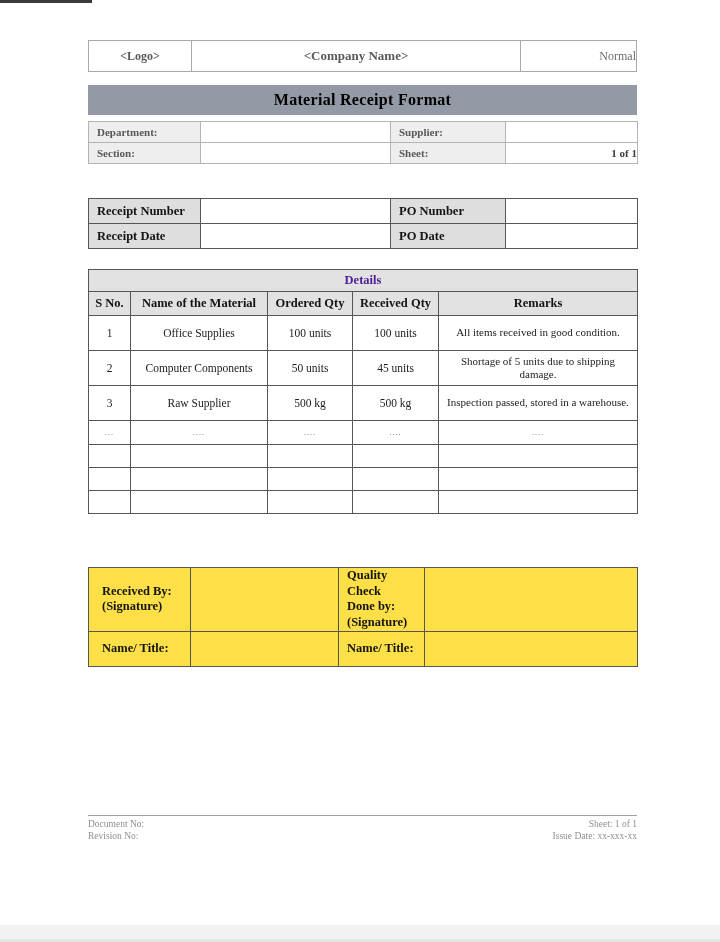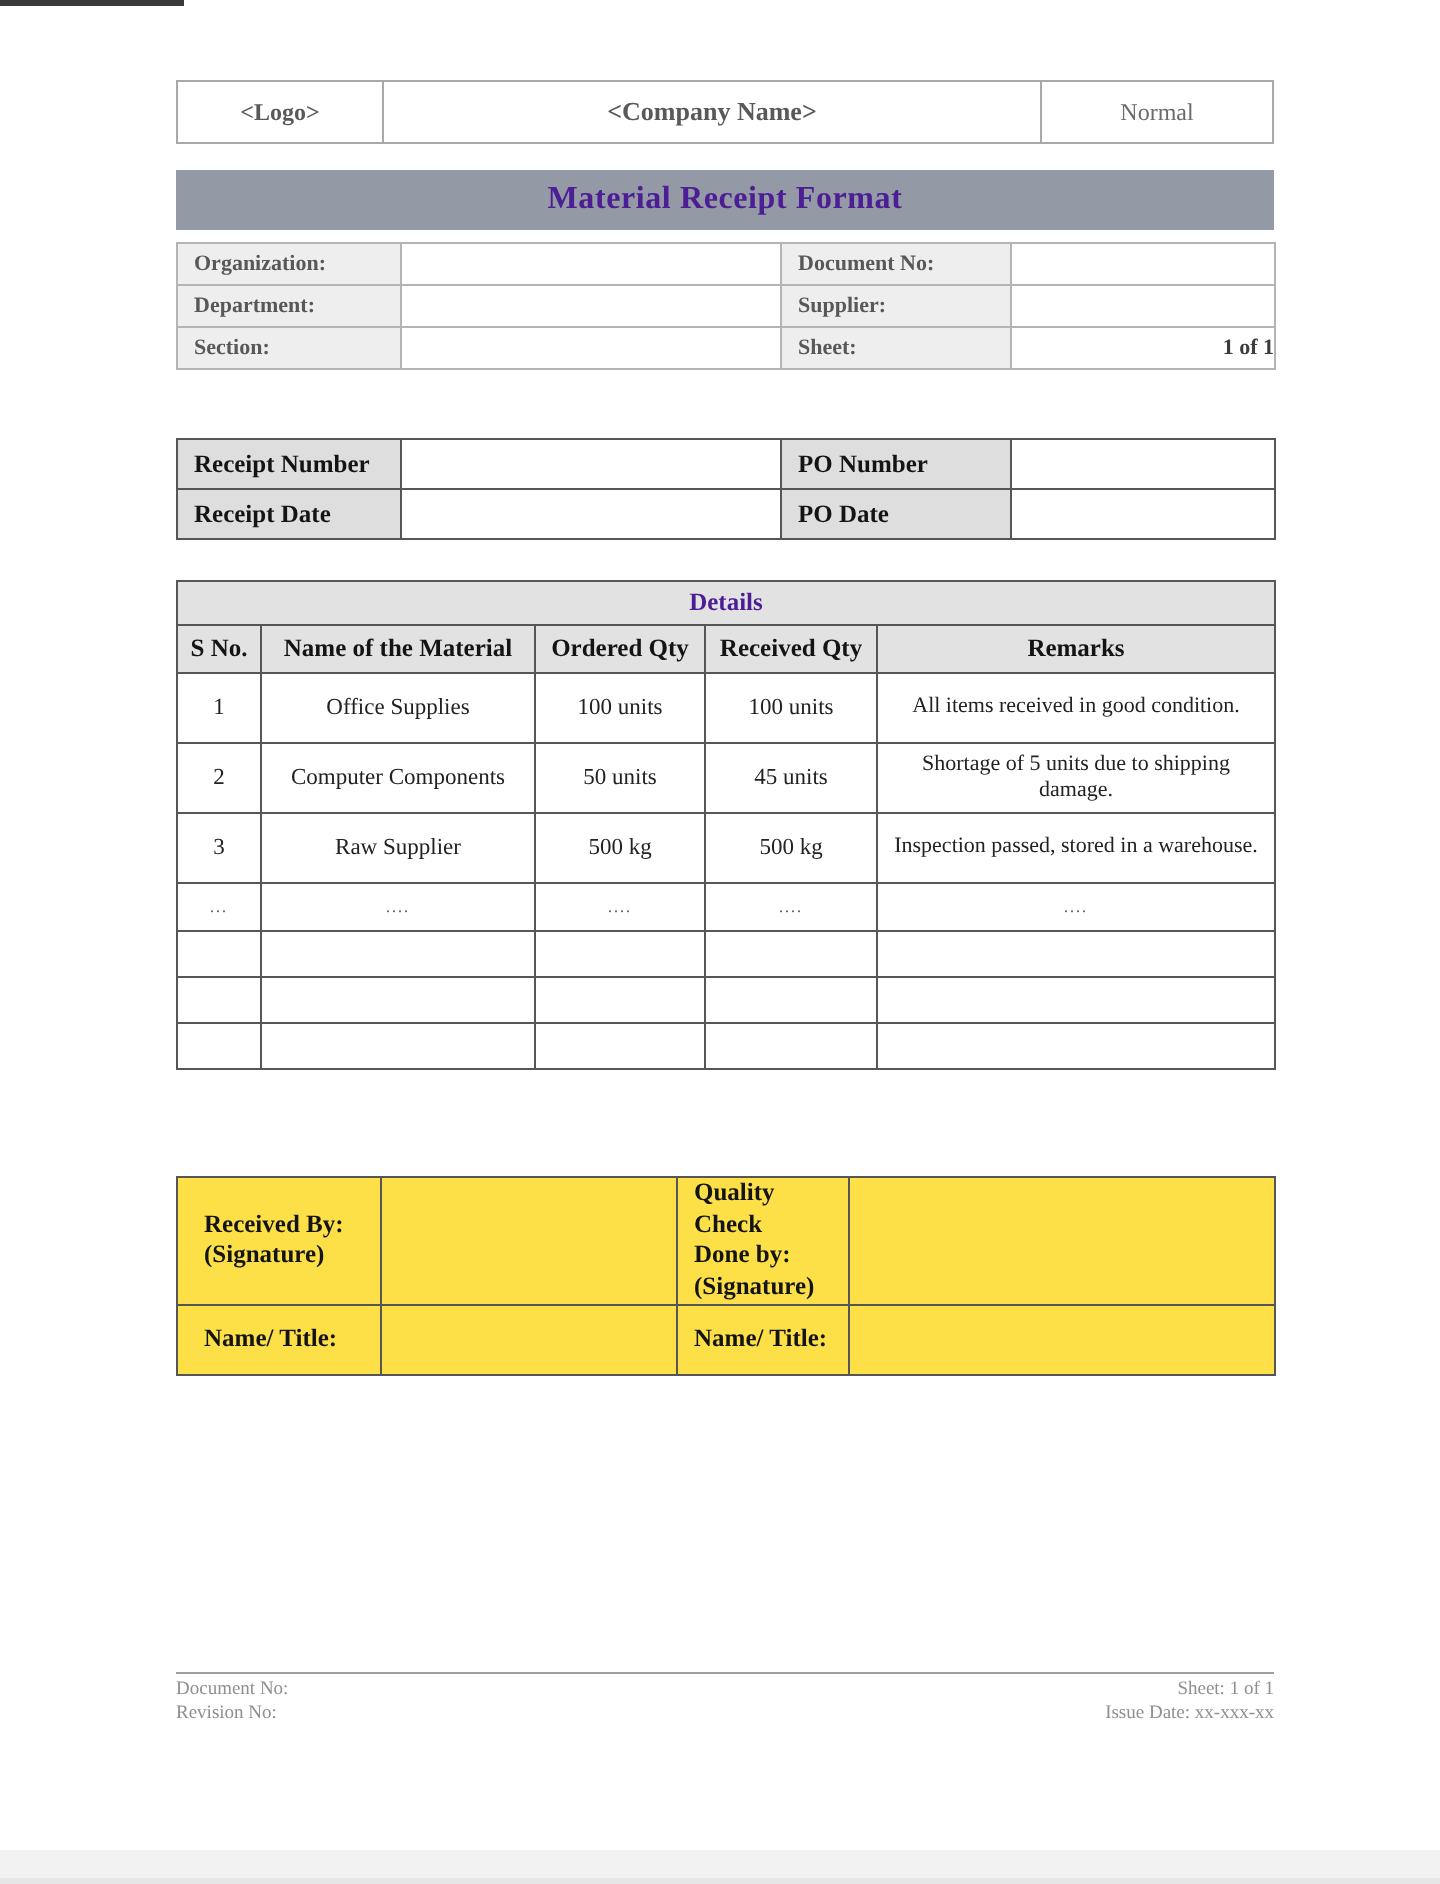--- a/index.html
+++ b/index.html
@@ -12,25 +12,25 @@
   .content { position:absolute; left:88px; top:0; width:549px; }
 
   table { border-collapse:collapse; width:549px; table-layout:fixed; }
   td { vertical-align:middle; overflow:hidden; }
 
   
   .header-table { margin-top:40px;border-radius:12px; }
   .header-table td { border:1px solid #a9a9a9; height:31px; text-align:center;
     font-size:12px; font-weight:bold; color:#595959; background:#fff; }
   .header-table .company { font-size:13px; }
-  .header-table .normal { font-weight:normal; color:#6b6b6b; }
+  .header-table .normal { font-weight:normal; color:#6b6b6b;text-align:right; }
 
   
   .title-bar { margin-top:13px; height:30px; line-height:30px; background:#949aa5;
-    color:#4c1d95; font-weight:bold; font-size:16px; text-align:center; letter-spacing:.3px; }
+    color:#000000; font-weight:bold; font-size:16px; text-align:center; letter-spacing:.3px; }
 
   
   .info-table { margin-top:6px; }
   .info-table td { border:1px solid #b4b4b4; height:21px; font-size:11px;
     font-weight:bold; color:#585858; padding-left:8px; background:#fff; }
   .info-table td.ilabel { background:#eeeeee; }
   .info-table td.sheetval { text-align:right; padding-left:0; color:#3c3c3c; }
 
   
   .supplier-table { margin-top:34px; }
@@ -91,26 +91,20 @@
     <div class="title-bar">Material Receipt Format</div>
 
     <table class="info-table">
       <colgroup>
           <col style="width:112px">
           <col style="width:190px">
           <col style="width:115px">
           <col style="width:132px">
         </colgroup>
       <tbody>
-          <tr>
-        <td class="ilabel">Organization:</td>
-        <td></td>
-        <td class="ilabel">Document No:</td>
-        <td></td>
-      </tr>
       <tr>
         <td class="ilabel">Department:</td>
         <td></td>
         <td class="ilabel">Supplier:</td>
         <td></td>
       </tr>
       <tr>
         <td class="ilabel">Section:</td>
         <td></td>
         <td class="ilabel">Sheet:</td>

